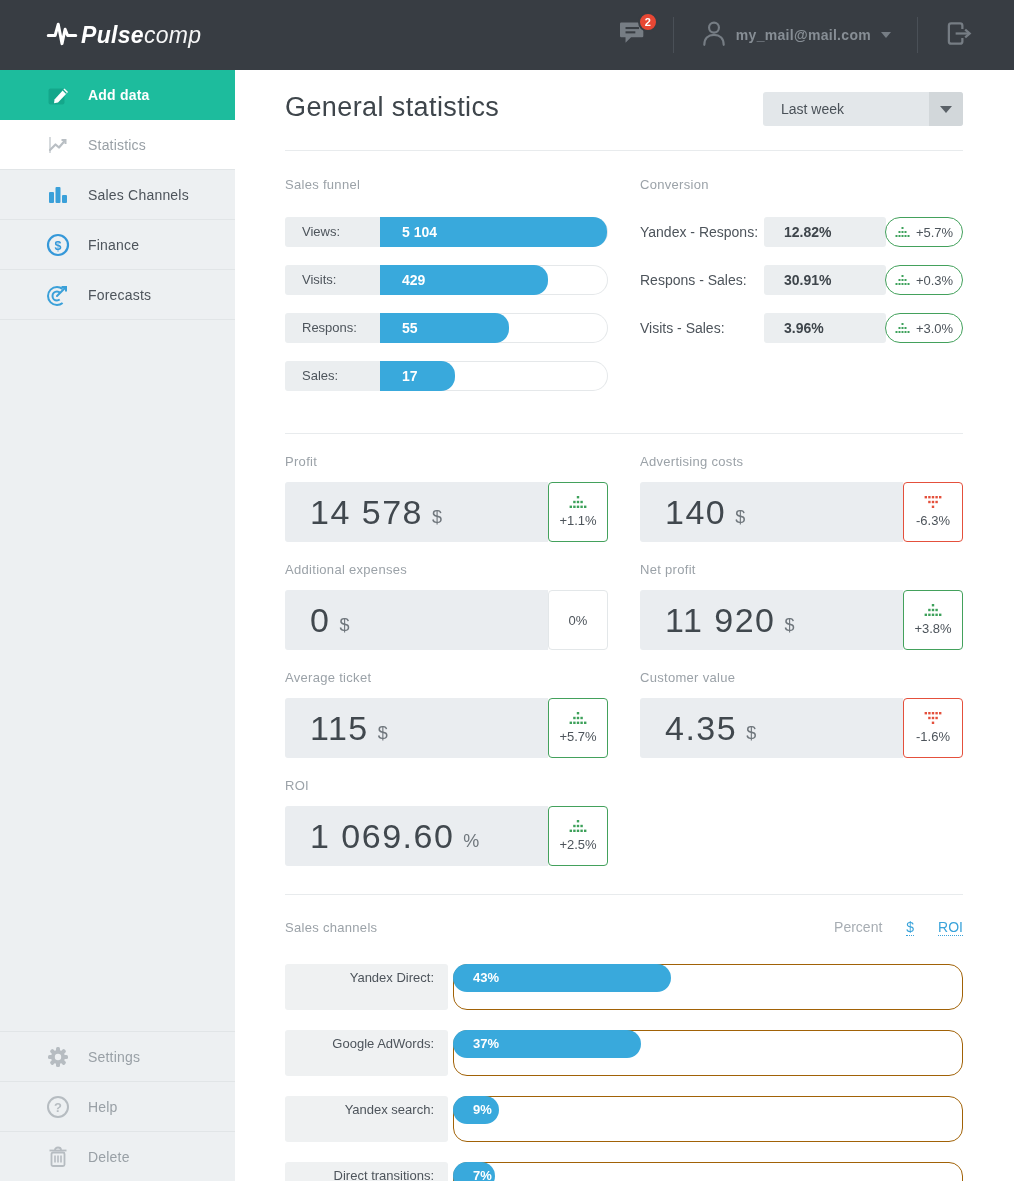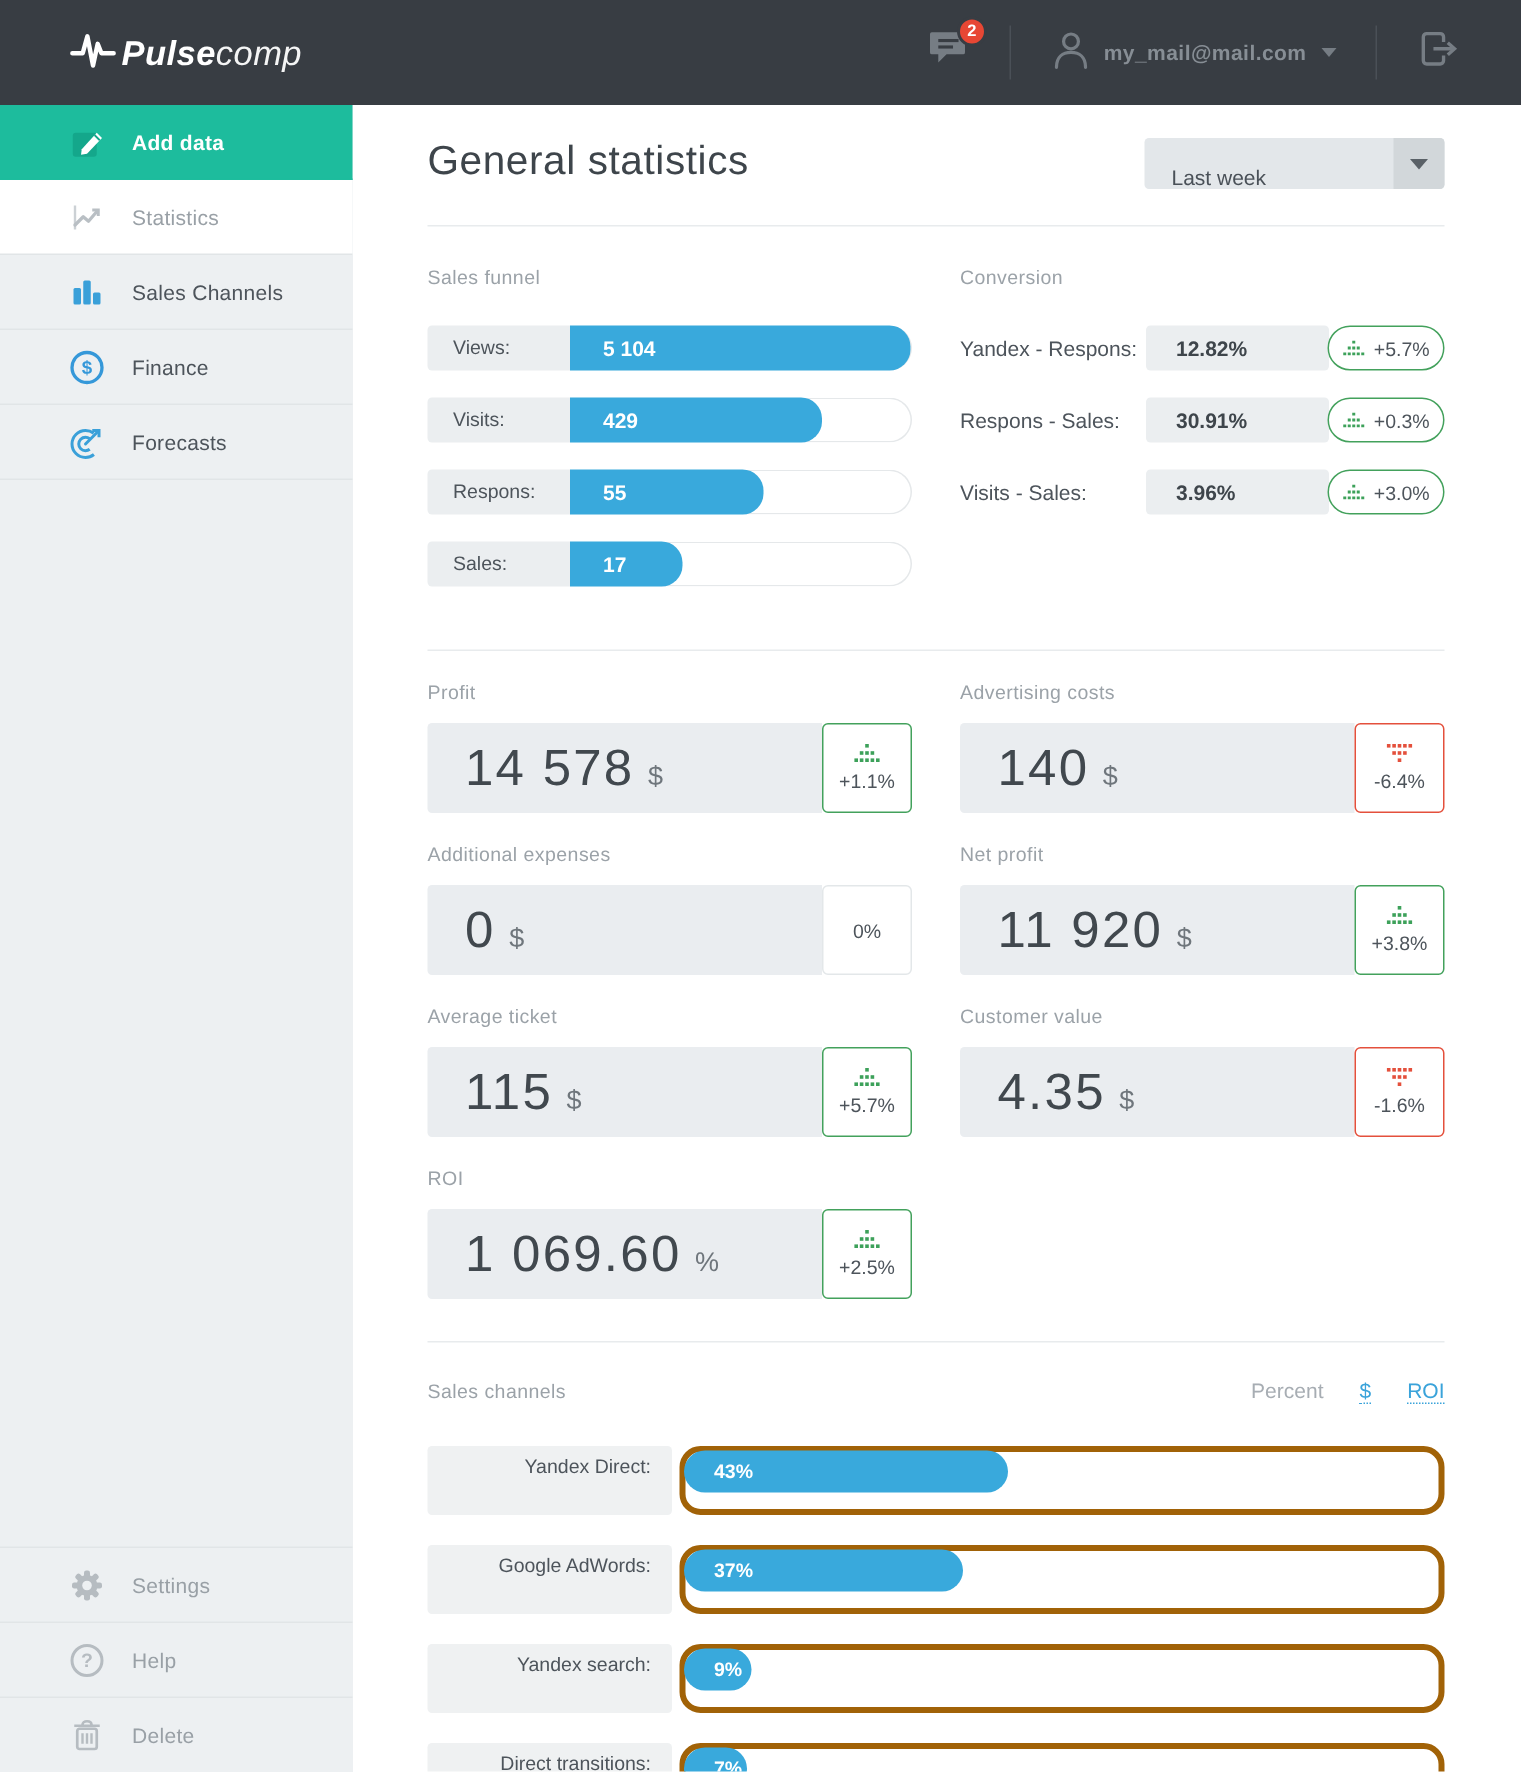--- a/index.html
+++ b/index.html
@@ -28,21 +28,21 @@
   .side-item.active .lbl { color:#fff; font-weight:700; }
   .side-item.muted .lbl { color:#99a0a6; }
   .side-item.white { background:#fff; }
   .side-footer { position:absolute; bottom:0; left:0; width:100%; }
   .side-footer .side-item { border-bottom:none; border-top:1px solid #e1e5e7; }
 
   
   .main { margin-left:235px; width:779px; padding:70px 51px 0 50px; background:#fff; }
   .title-row { position:relative; height:80px; }
   .page-title { position:absolute; left:0; top:22px; font-size:27px; font-weight:400; color:#3e454b; letter-spacing:.4px; }
-  .select { position:absolute; right:0; top:22px; width:200px; height:34px; background:#e3e7ea; border-radius:3px; display:flex; align-items:flex-end; cursor:pointer;gap:28px; }
+  .select { position:absolute; right:0; top:22px; width:200px; height:34px; background:#e3e7ea; border-radius:3px; display:flex; align-items:center; cursor:pointer;gap:28px; }
   .select-value { flex:1; padding-left:18px; font-size:14px; color:#4a5158; }
   .select-arrow { width:34px; height:34px; background:#d2d7da; border-radius:0 3px 3px 0; display:flex; align-items:center; justify-content:center; }
   .select-arrow i { width:0; height:0; border-left:6px solid transparent; border-right:6px solid transparent; border-top:7px solid #5a6167; }
   .hr { border-top:1px solid #e8ebed; }
 
   .columns { display:flex; justify-content:space-between; }
   .col { width:323px; }
   .section-label { font-size:13px; color:#9ba2a8; letter-spacing:.3px; }
 
   
@@ -71,21 +71,21 @@
   .trend-down { border-color:#e4503c; }
 
   
   .channels-head { display:flex; align-items:baseline; margin:24px 0 28px; }
   .channels-head .section-label { flex:1; }
   .view-links { display:flex; gap:24px; align-items:baseline; }
   .view-link { font-size:14px; color:#a7adb3; cursor:default; }
   .view-link.link { color:#3aa3da; border-bottom:1px dotted #3aa3da; cursor:pointer; }
   .chan-row { display:flex; height:46px; margin-bottom:20px; }
   .chan-label { width:163px; background:#eff1f2; border-radius:3px; font-size:13px; color:#4d545b; line-height:28px; text-align:right; padding-right:14px; margin-right:5px; }
-  .chan-track { flex:1; position:relative; background:#fff; border:4px solid #a16207; border-radius:14px; }
+  .chan-track { flex:1; position:relative; background:#fff; border:1px solid #a16207; border-radius:14px; }
   .chan-bar { position:absolute; left:-1px; top:-1px; height:28px; min-width:42px; background:#39a9dc; border-radius:14px; color:#fff; font-size:13px; font-weight:700; line-height:28px; padding-left:20px; }
 </style>
 </head>
 <body>
 
 <header class="topbar">
   <div class="logo">
     <span>
       <svg width="34" height="30" viewBox="0 0 24 24" fill="none">
           <polyline points="1,14 6.5,14 9,5 12,20.5 14.5,9 16.5,14 23,14" stroke="#fff" stroke-width="2.4" stroke-linecap="round" stroke-linejoin="round"></polyline>
@@ -370,21 +370,21 @@
                 <rect x="3" y="0" width="2" height="2"></rect>
                 <rect x="6" y="0" width="2" height="2"></rect>
                 <rect x="9" y="0" width="2" height="2"></rect>
                 <rect x="12" y="0" width="2" height="2"></rect>
                 <rect x="3" y="4" width="2" height="2"></rect>
                 <rect x="6" y="4" width="2" height="2"></rect>
                 <rect x="9" y="4" width="2" height="2"></rect>
                 <rect x="6" y="8" width="2" height="2"></rect>
               </g>
             </svg>
-            <span>-6.4%</span>
+            <span>-6.3%</span>
           </div>
       </div>
     </div>
 
     <div class="metric">
       <div class="metric-label">Additional expenses</div>
       <div class="metric-card">
         <div class="metric-main">
             <span class="metric-value">0</span>
             <span class="metric-unit">$</span>

